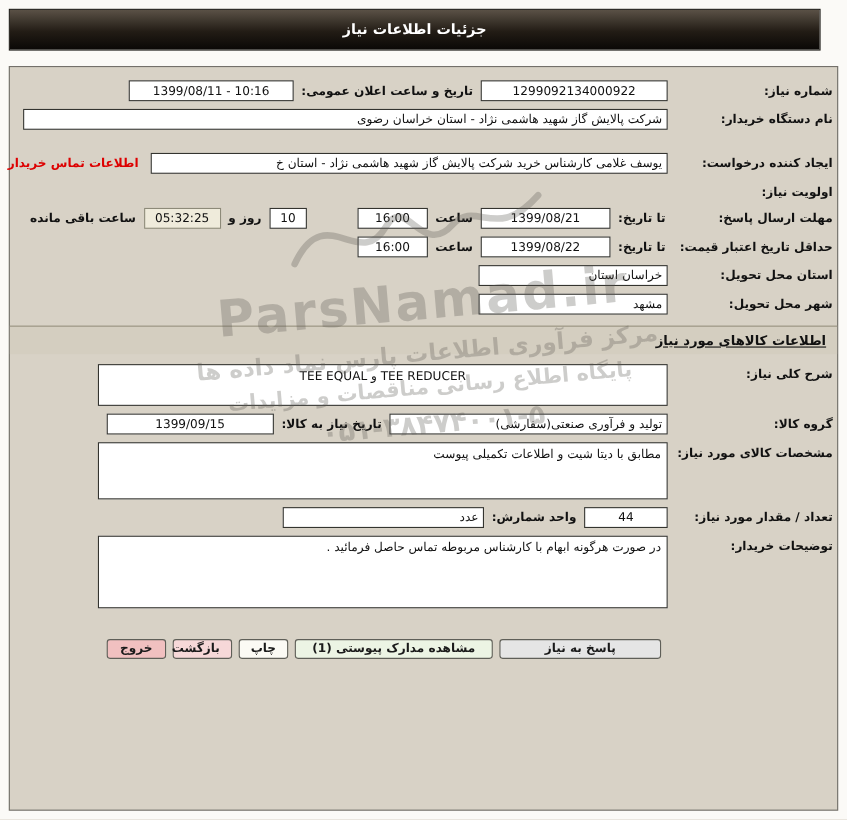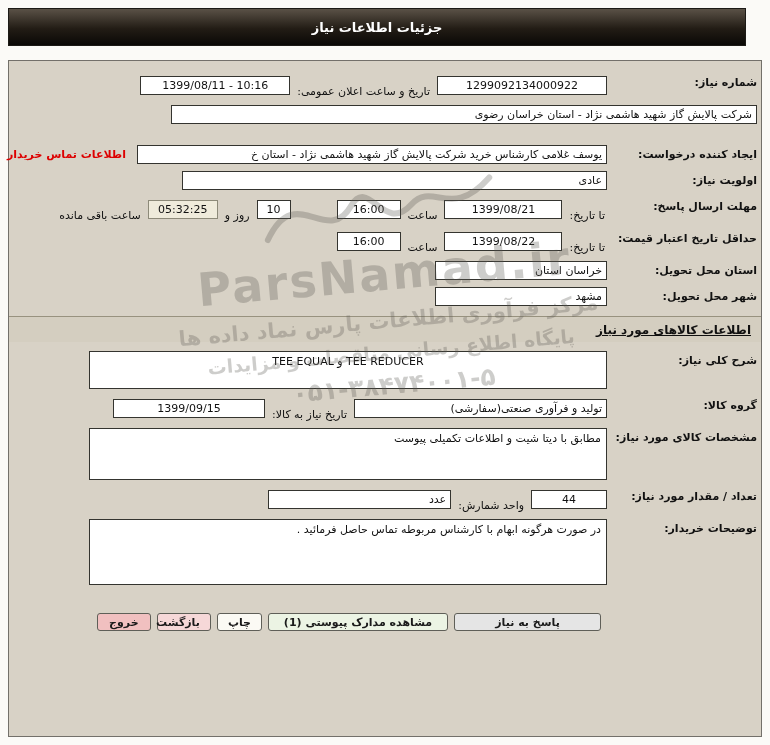--- a/index.html
+++ b/index.html
@@ -41,21 +41,21 @@
     height: 19px; line-height: 17px;
     padding: 0 4px; font-size: 11px;
     overflow: hidden; white-space: nowrap;
   }
   .ltr { direction: ltr; text-align: center; }
   .area {
     background: #ffffff; border: 1px solid #34342f;
     padding: 2px 5px; font-size: 11px; line-height: 1.5;
     overflow: hidden;
   }
-  .inl { font-weight: normal; white-space: nowrap; padding: 0 2px; margin-top: 12px; }
+  .inl { font-weight: bold; white-space: nowrap; padding: 0 2px; }
   .link-red { color: #dd0000; font-weight: bold; cursor: pointer; white-space: nowrap; padding-right: 6px; }
   .countdown { background: #efebdb; border: 1px solid #8d8a79; }
   .gap36 { width: 36px; flex: 0 0 36px; }
   .mb20 { margin-bottom: 21px; }
   .section-bar {
     border-top: 1px solid #98927f;
     background: #d4cec0;
     margin: 10px -4px 9px -6px;
     padding: 6px 10px 5px 10px;
     font-weight: bold; font-size: 12px; text-decoration: underline;
@@ -107,38 +107,36 @@
   <div class="row">
     <div class="label">شماره نیاز:</div>
     <div class="fields">
       <div class="box ltr w170">1299092134000922</div>
       <div class="inl">تاریخ و ساعت اعلان عمومی:</div>
       <div class="box ltr w150">1399/08/11 - 10:16</div>
     </div>
   </div>
 
   <div class="row mb20">
+    <div class="label">نام دستگاه خریدار:</div>
     <div class="fields">
       <div class="box w586">شرکت پالایش گاز شهید هاشمی نژاد - استان خراسان رضوی</div>
     </div>
   </div>
 
   <div class="row">
     <div class="label">ایجاد کننده درخواست:</div>
     <div class="fields">
       <div class="box w470">یوسف غلامی کارشناس خرید شرکت پالایش گاز شهید هاشمی نژاد - استان خ</div>
       <span class="link-red">اطلاعات تماس خریدار</span>
     </div>
   </div>
 
   <div class="row">
     <div class="label">اولویت نیاز:</div>
-    <div class="fields">
-      <div class="box w425">عادی</div>
-    </div>
   </div>
 
   <div class="row">
     <div class="label">مهلت ارسال پاسخ:</div>
     <div class="fields">
       <span class="inl">تا تاریخ:</span>
       <div class="box ltr w118">1399/08/21</div>
       <span class="inl">ساعت</span>
       <div class="box ltr w64">16:00</div>
       <span class="gap36"></span>

